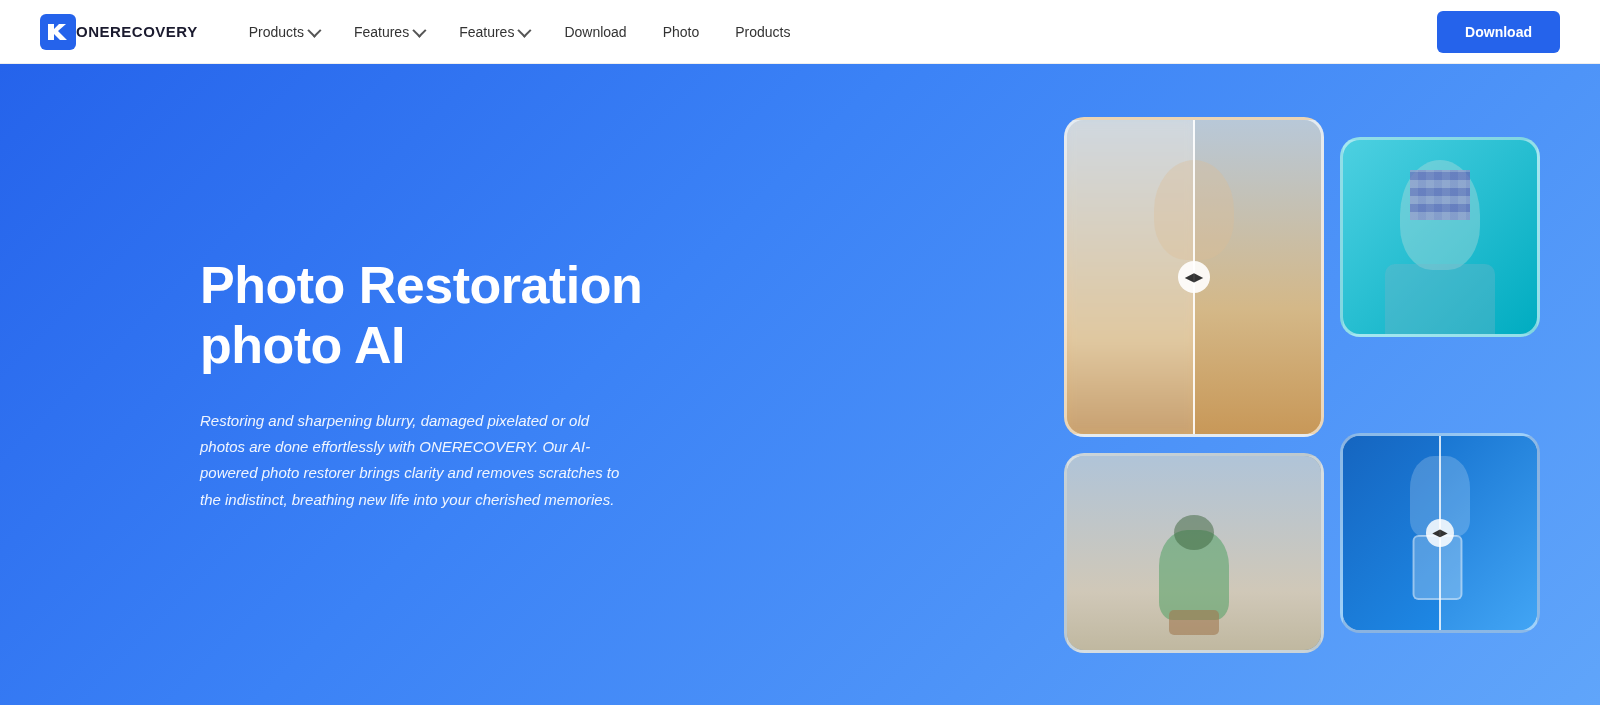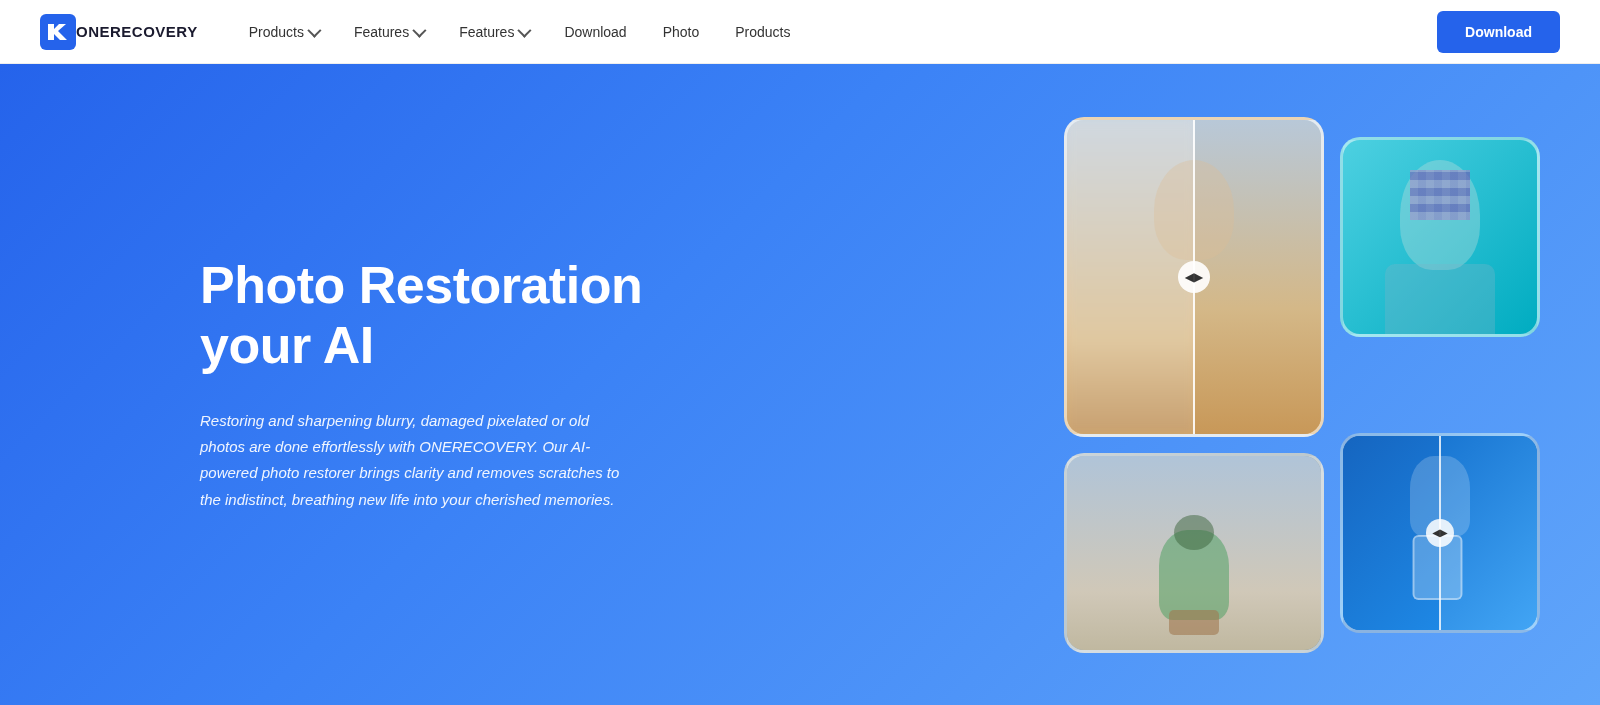--- a/index.html
+++ b/index.html
@@ -279,21 +279,21 @@
     </div>
   </div>
 
   <button class="nav-download-btn">Download</button>
 </nav>
 
 <section class="hero">
   <div class="hero-content">
     <h1 class="hero-title">
       <span>Photo Restoration</span><br>
-      <span>your AI</span>
+      <span>photo AI</span>
     </h1>
     <p class="hero-desc">Restoring and sharpening blurry, damaged pixelated or old photos are done effortlessly with ONERECOVERY. Our AI-powered photo restorer brings clarity and removes scratches to the indistinct, breathing new life into your cherished memories.</p>
   </div>
 
   <div class="hero-images">
 
     <div class="img-card img-card-main">
       <div class="img-left-half"></div>
       <div class="img-right-half"></div>
 

